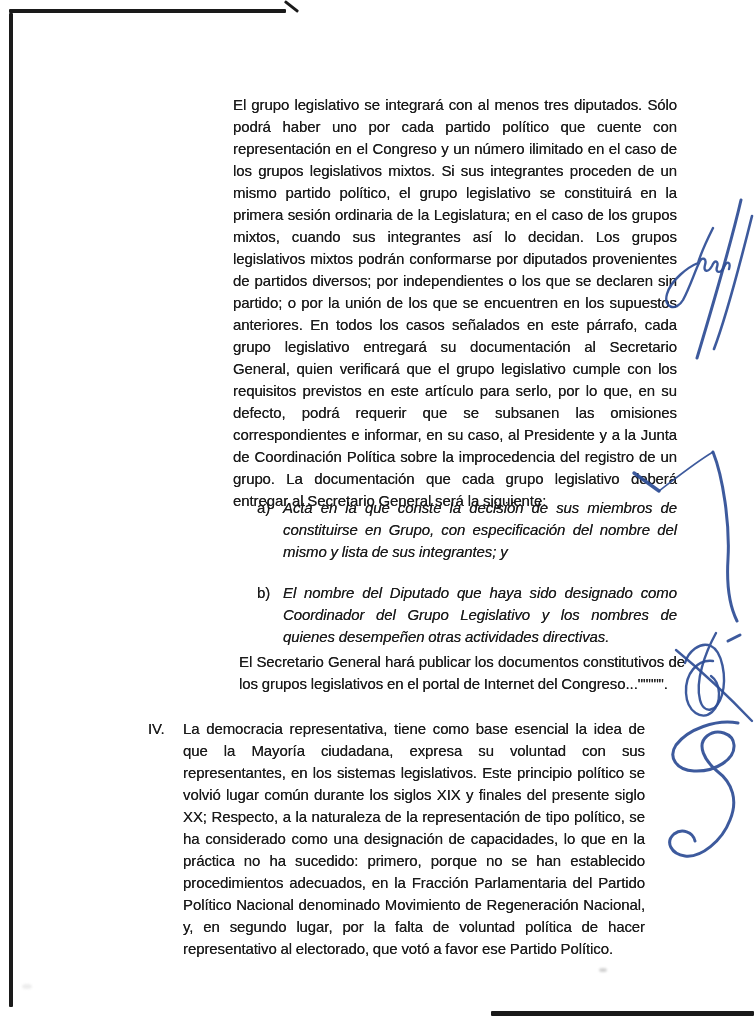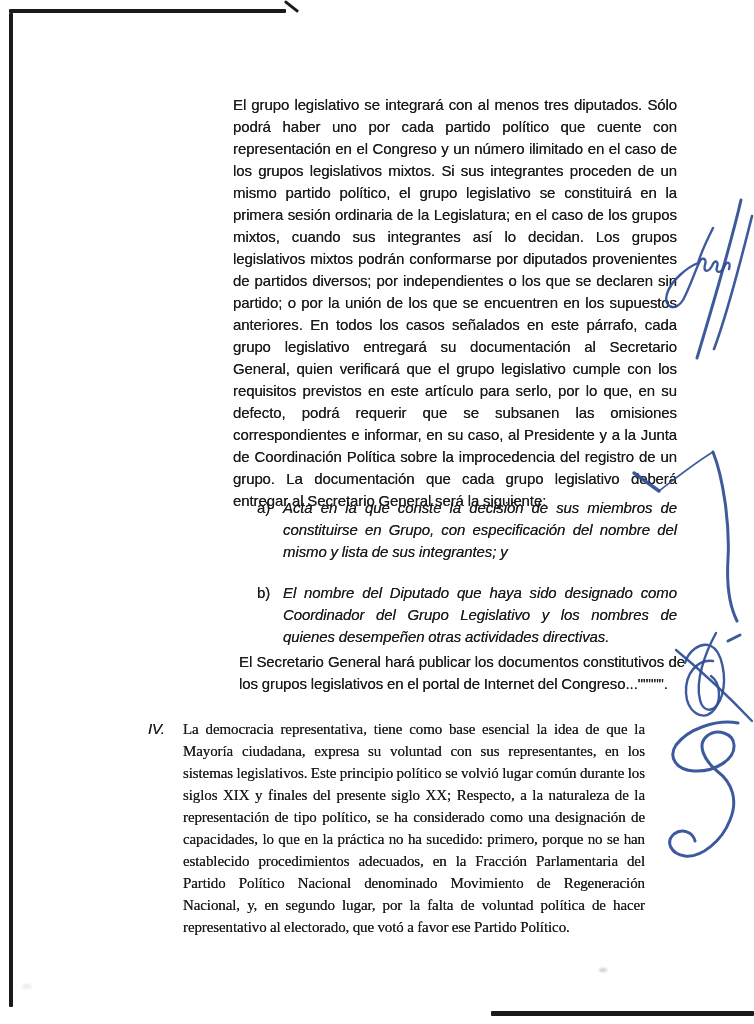--- a/index.html
+++ b/index.html
@@ -19,22 +19,22 @@
   
   .p1{left:233px;top:94px;width:444px;}
   .item{position:absolute;display:flex;}
   .item-a{left:257px;top:497px;width:420px;}
   .item-b{left:257px;top:582px;width:420px;}
   .item .lbl{flex:0 0 26px;text-align:left;}
   .item .body{flex:1;text-align:justify;font-style:italic;}
   .closing{left:239px;top:651px;width:446px;}
   
   .sec4{left:148px;top:718px;width:497px;display:flex;}
-  .sec4 .lbl{flex:0 0 35px;text-align:left;font-style:italic;}
-  .sec4 .body{flex:1;text-align:justify;font-family:Liberation Serif, serif;}
+  .sec4 .lbl{flex:0 0 35px;text-align:left;}
+  .sec4 .body{flex:1;text-align:justify;}
   
   .scanline{position:absolute;background:#1a1a1a;border-radius:1px;}
   .edge-left{left:9px;top:13px;width:4px;height:994px;}
   .edge-top{left:9px;top:9px;width:277px;height:4px;}
   .edge-top-hook{left:283px;top:5px;width:17px;height:3px;transform:rotate(38deg);}
   .edge-bottom{left:491px;top:1011px;width:263px;height:5px;}
   .speck{position:absolute;border-radius:50%;background:#9a9a9a;filter:blur(1px);}
   .speck1{left:599px;top:968px;width:8px;height:4px;opacity:.45;}
   .speck2{left:22px;top:984px;width:10px;height:5px;opacity:.18;}
   

